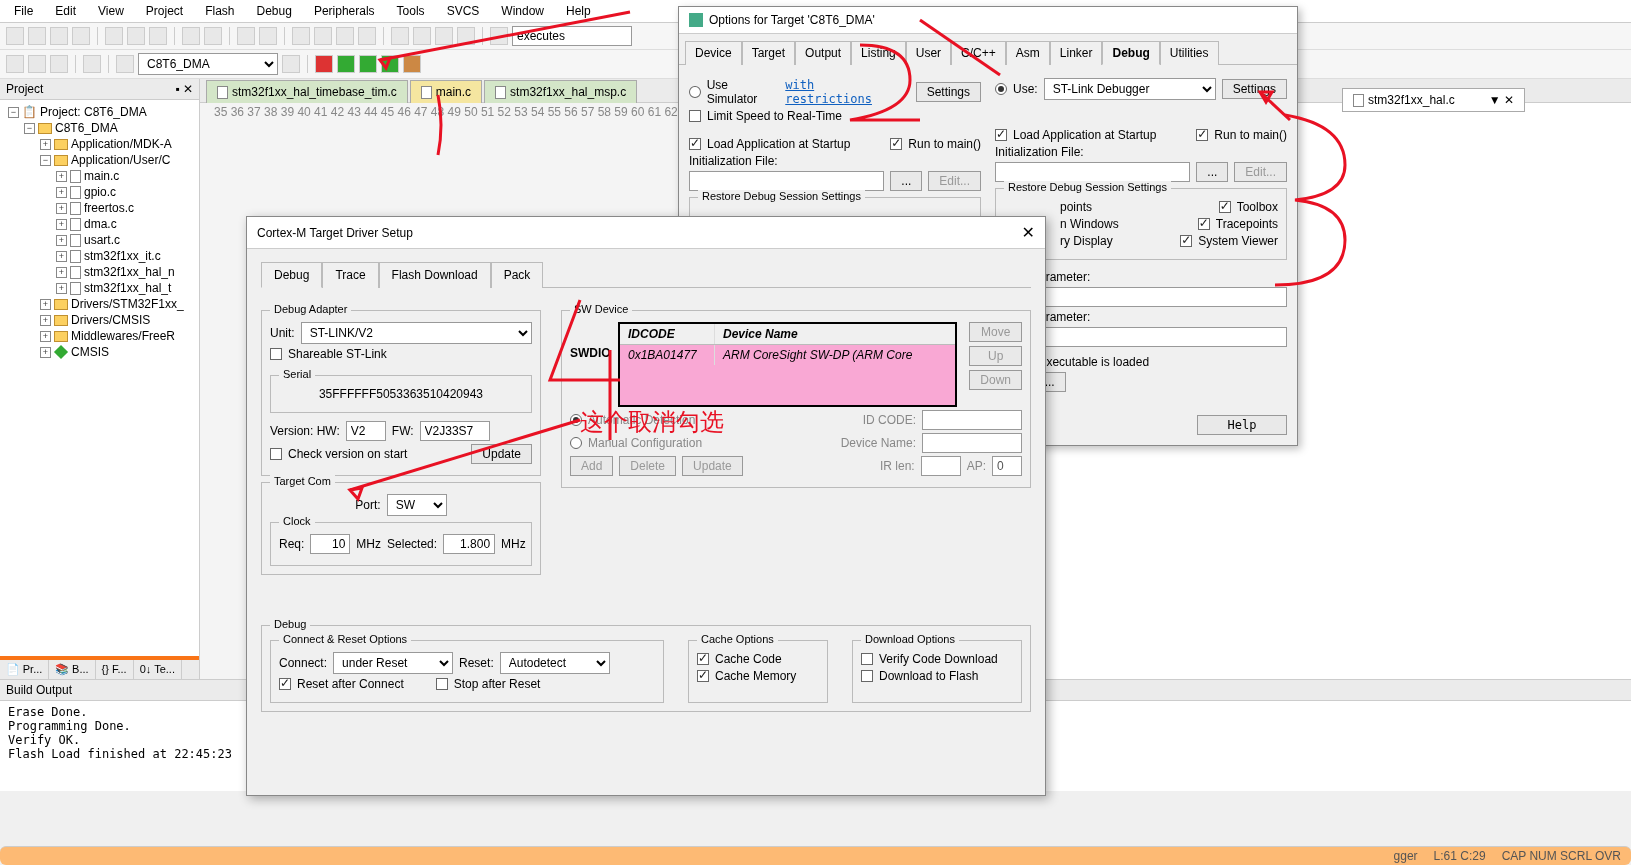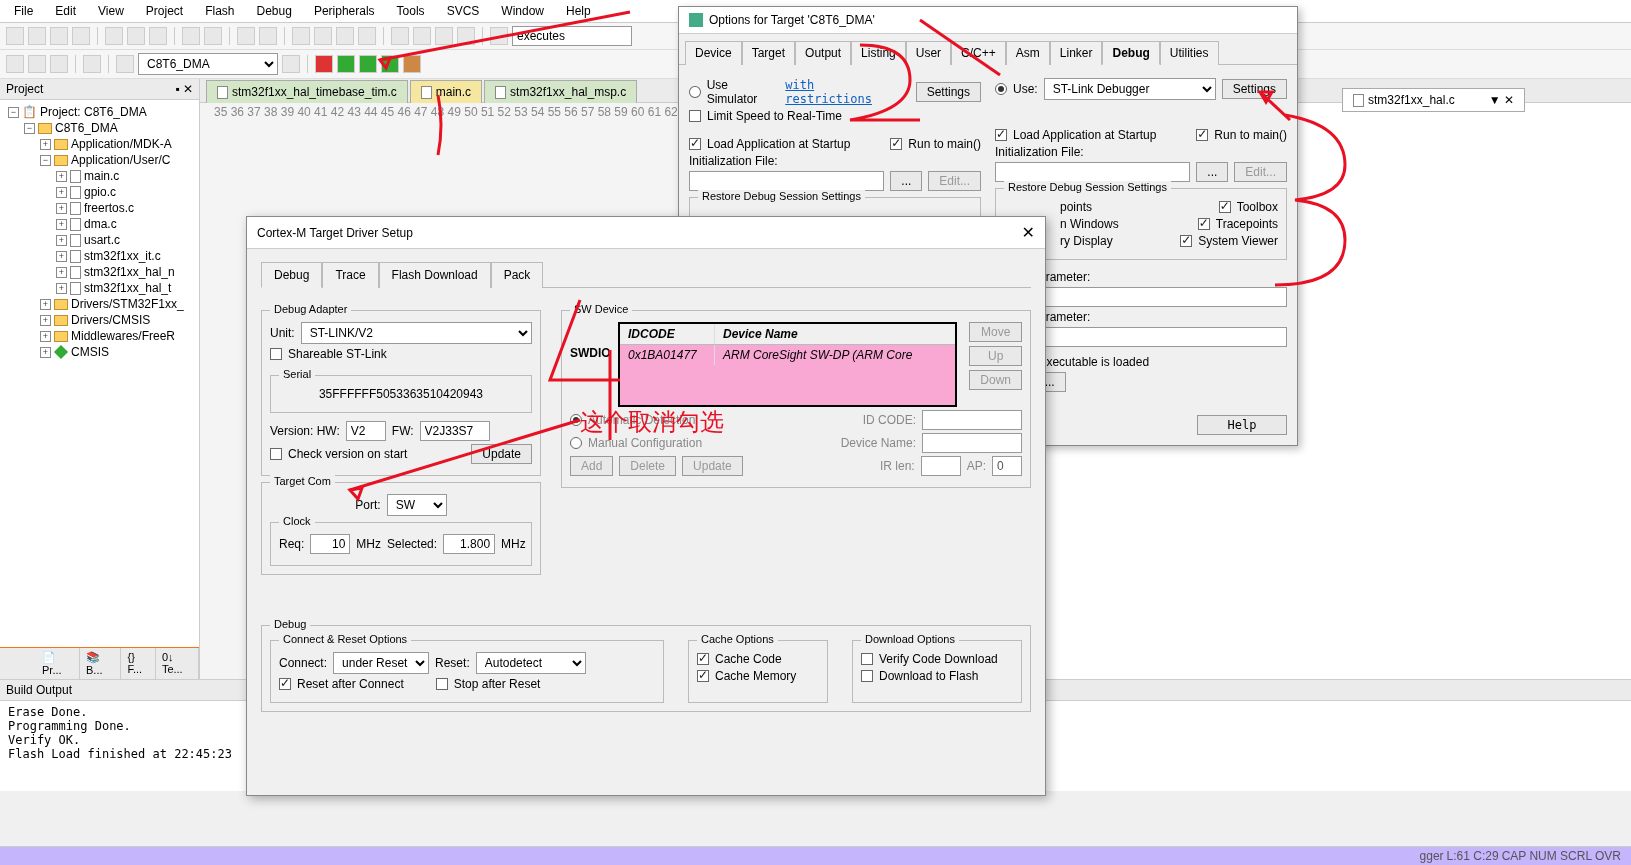--- a/index.html
+++ b/index.html
@@ -14,34 +14,34 @@
 .main { display: flex; height: 600px; }
 .project-panel { width: 200px; background: #fff; border-right: 1px solid #ccc; display: flex; flex-direction: column; }
 .panel-title { background: #ebebeb; padding: 3px 6px; border-bottom: 1px solid #ccc; display: flex; justify-content: space-between; }
 .tree { flex: 1; overflow: auto; padding: 4px; }
 .tree-item { padding: 1px 0 1px 4px; white-space: nowrap; cursor: default; display: flex; align-items: center; gap: 3px; }
 .ti-0 { margin-left: 0; } .ti-1 { margin-left: 16px; } .ti-2 { margin-left: 32px; } .ti-3 { margin-left: 48px; }
 .folder-icon { width: 14px; height: 11px; background: #fcd060; border: 1px solid #c09030; display: inline-block; }
 .file-icon { width: 11px; height: 13px; background: #fff; border: 1px solid #888; display: inline-block; }
 .diamond-icon { width: 10px; height: 10px; background: #3a3; transform: rotate(45deg); display: inline-block; margin: 0 2px; }
 .exp { width: 11px; height: 11px; border: 1px solid #888; display: inline-flex; align-items: center; justify-content: center; font-size: 9px; line-height: 1; color: #444; background: #fff; }
-.tabs-bottom { display: flex; border-top: 1px solid #f97316; background: #ebebeb; padding-left: 36px; }
+.tabs-bottom { display: flex; border-top: 4px solid #f97316; background: #ebebeb; }
 .tabs-bottom span { padding: 3px 6px; border-right: 1px solid #ccc; font-size: 11px; }
 .editor-area { flex: 1; display: flex; flex-direction: column; background: #fff; }
 .file-tabs { display: flex; background: #ebebeb; border-bottom: 1px solid #ccc; padding-left: 6px; align-items: end; gap: 0; }
 .file-tab { padding: 4px 10px; background: #d4e6c8; border: 1px solid #aaa; border-bottom: none; margin-right: 2px; display: flex; align-items: center; gap: 4px; position: relative; top: 1px; }
 .file-tab.active { background: #fff; }
 .file-tab.yellow { background: #f5e6a0; }
 .code { flex: 1; display: flex; font-family: Consolas, monospace; font-size: 13px; overflow: hidden; }
 .gutter { background: #f4f4f4; color: #888; text-align: right; padding: 2px 6px 2px 14px; border-right: 1px solid #ddd; }
 .codelines { padding: 2px 4px; color: #2a8a2a; white-space: pre; }
 .build-output { background: #fff; border-top: 1px solid #ccc; }
 .build-title { background: #ebebeb; padding: 3px 6px; border-bottom: 1px solid #ccc; }
 .build-body { padding: 4px 8px; font-family: Consolas, monospace; font-size: 12px; white-space: pre; height: 90px; }
-.statusbar { position: absolute; bottom: 0; left: 0; right: 0; background: #c4b5fd; border-top: 1px solid #ccc; padding: 2px 10px; display: flex; justify-content: flex-end; gap: 3px; font-size: 11px; color: #555; }
+.statusbar { position: absolute; bottom: 0; left: 0; right: 0; background: #fdba74; border-top: 1px solid #ccc; padding: 2px 10px; display: flex; justify-content: flex-end; gap: 16px; font-size: 11px; color: #555; border-radius: 6px; }
 
 
 .dlg-options { position: absolute; left: 678px; top: 6px; width: 620px; background: #f0f0f0; border: 1px solid #888; box-shadow: 3px 3px 8px rgba(0,0,0,0.25); }
 .dlg-title { background: #fff; padding: 6px 10px; border-bottom: 1px solid #ccc; display: flex; align-items: center; gap: 6px; }
 .dlg-tabrow { display: flex; background: #f0f0f0; padding: 6px 6px 0 6px; gap: 0; border-bottom: 1px solid #bbb; font-family: Consolas, monospace; font-size: 12px; }
 .dlg-tab { padding: 4px 9px; border: 1px solid #bbb; border-bottom: none; background: #f0f0f0; position: relative; top: 1px; }
 .dlg-tab.active { background: #f0f0f0; border-bottom: 1px solid #f0f0f0; font-weight: bold; }
 .dlg-body { padding: 10px; display: flex; gap: 14px; }
 .col { flex: 1; }
 .row { display: flex; align-items: center; gap: 6px; margin: 3px 0; }
@@ -610,21 +610,21 @@
       </div>
     </div>
 
     <div class="fieldset" style="margin-top:50px">
         <span class="legend">Debug</span>
       <div style="display:flex;gap:24px">
         <div class="fieldset" style="flex:1.4">
             <span class="legend">Connect &amp; Reset Options</span>
           <div class="row">
             <span>Connect:</span>
-            <select class="txt" style="width:96px"><option>under Reset</option></select>
+            <select class="txt" style="width:120px"><option>under Reset</option></select>
             <span>Reset:</span>
             <select class="txt" style="width:110px"><option>Autodetect</option></select>
           </div>
           <div class="row">
             <span class="chk on"></span>
               <span>Reset after Connect</span>
             <span style="width:20px"></span>
             <span class="chk"></span>
               <span>Stop after Reset</span>
           </div>

